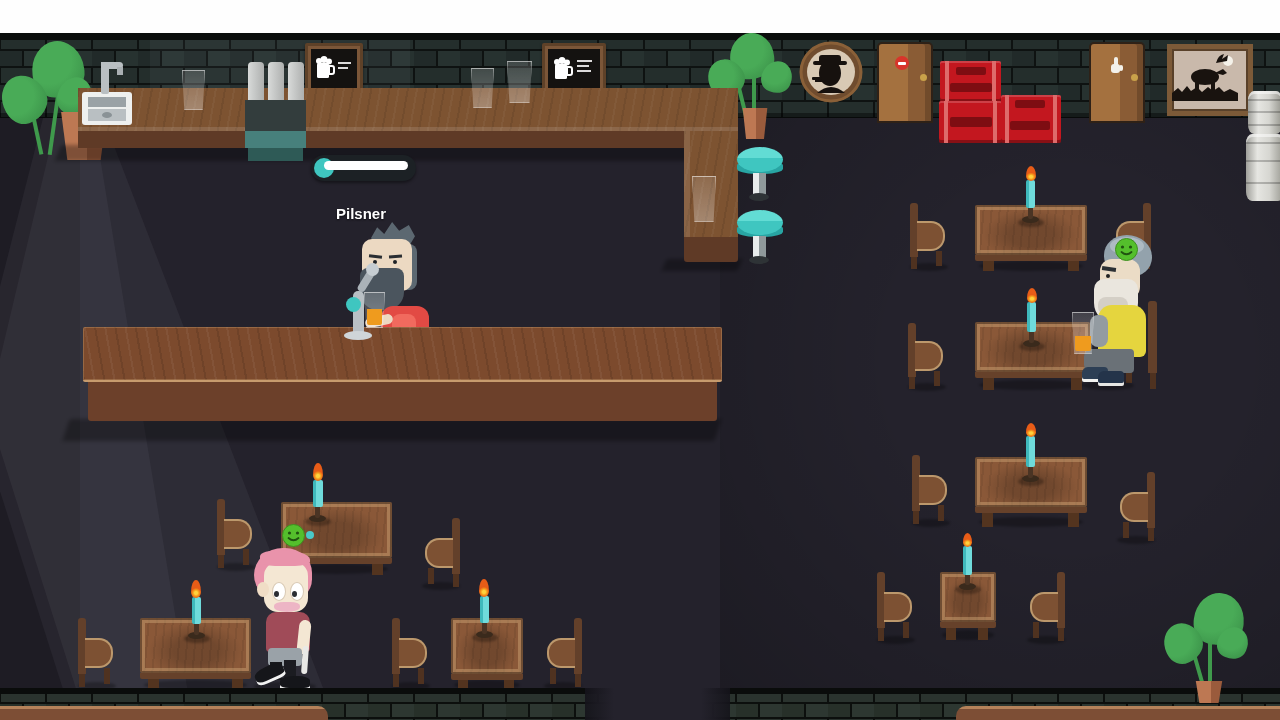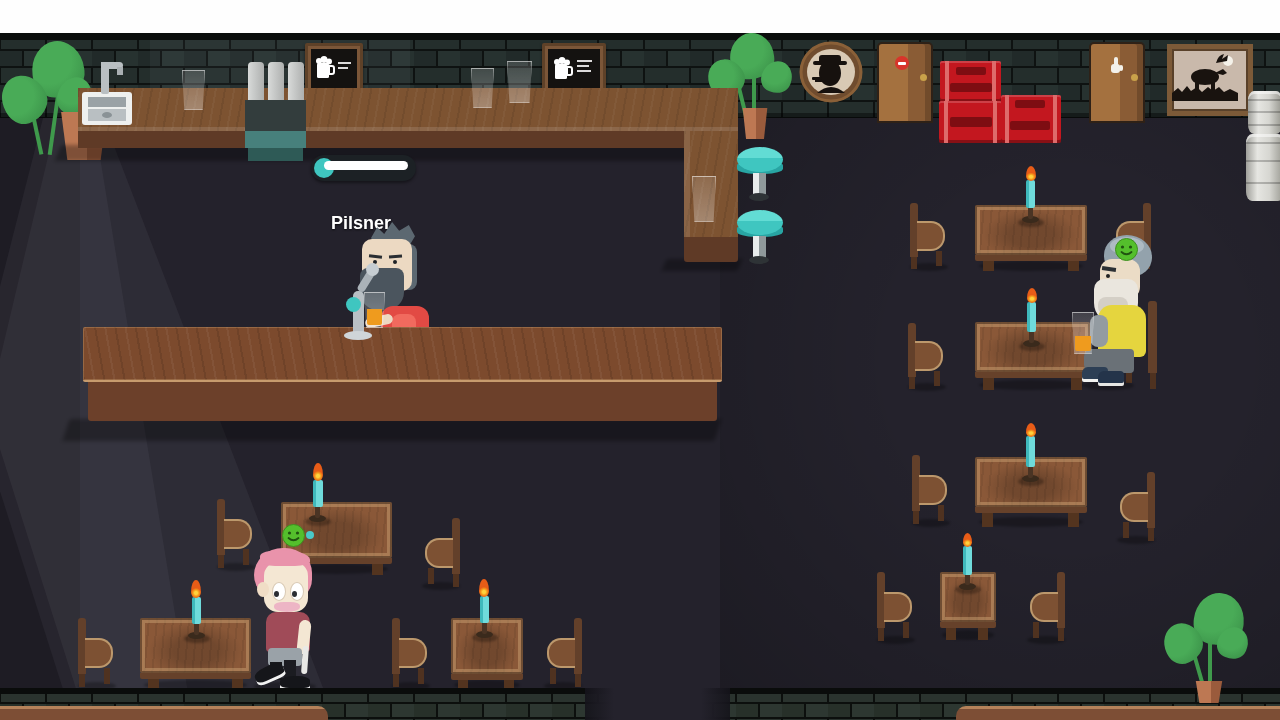--- a/index.html
+++ b/index.html
@@ -252,21 +252,21 @@
     <div class="abs" style="left:3px;top:86px;width:55px;height:13px;background:#2e5a56;"></div>
   </div>
   <div class="abs glass" style="left:471px;top:35px;width:21px;height:38px;"></div>
   <div class="abs glass" style="left:507px;top:28px;width:23px;height:40px;"></div>
   <div class="abs glass" style="left:692px;top:143px;width:22px;height:44px;"></div>
 
   <div class="abs" style="left:311px;top:122px;width:105px;height:26px;background:#1c2125;border-radius:13px;box-shadow:0 2px 3px rgba(0,0,0,0.4);">
     <div class="abs" style="left:3px;top:3px;width:20px;height:20px;background:var(--teal,#3cc8c2);border-radius:50%;"></div>
     <div class="abs" style="left:13px;top:6px;width:84px;height:9px;background:#fff;border-radius:5px;"></div>
   </div>
-  <div class="abs label" style="left:317px;top:180px;width:88px;font-size:18px;">Pilsner</div>
+  <div class="abs label" style="left:317px;top:172px;width:88px;font-size:15px;">Pilsner</div>
 
   <div class="abs" style="left:345px;top:189px;width:90px;height:120px;">
     <div class="abs" style="left:26px;top:0;width:44px;height:26px;background:#5c6871;
                 clip-path:polygon(0 62%,14% 20%,30% 46%,48% 0,64% 34%,86% 12%,100% 55%,84% 100%,16% 100%);"></div>
     <div class="abs" style="left:52px;top:22px;width:20px;height:46px;background:#5c6871;border-radius:8px;"></div>
     <div class="abs skin" style="left:17px;top:17px;width:50px;height:52px;border-radius:10px;"></div>
     <div class="abs" style="left:24px;top:33px;width:13px;height:3px;background:#2a2e32;transform:rotate(6deg);"></div>
     <div class="abs" style="left:44px;top:33px;width:13px;height:3px;background:#2a2e32;transform:rotate(-4deg);"></div>
     <div class="abs" style="left:28px;top:38px;width:4px;height:4px;background:#1e2226;border-radius:50%;"></div>
     <div class="abs" style="left:48px;top:38px;width:4px;height:4px;background:#1e2226;border-radius:50%;"></div>

